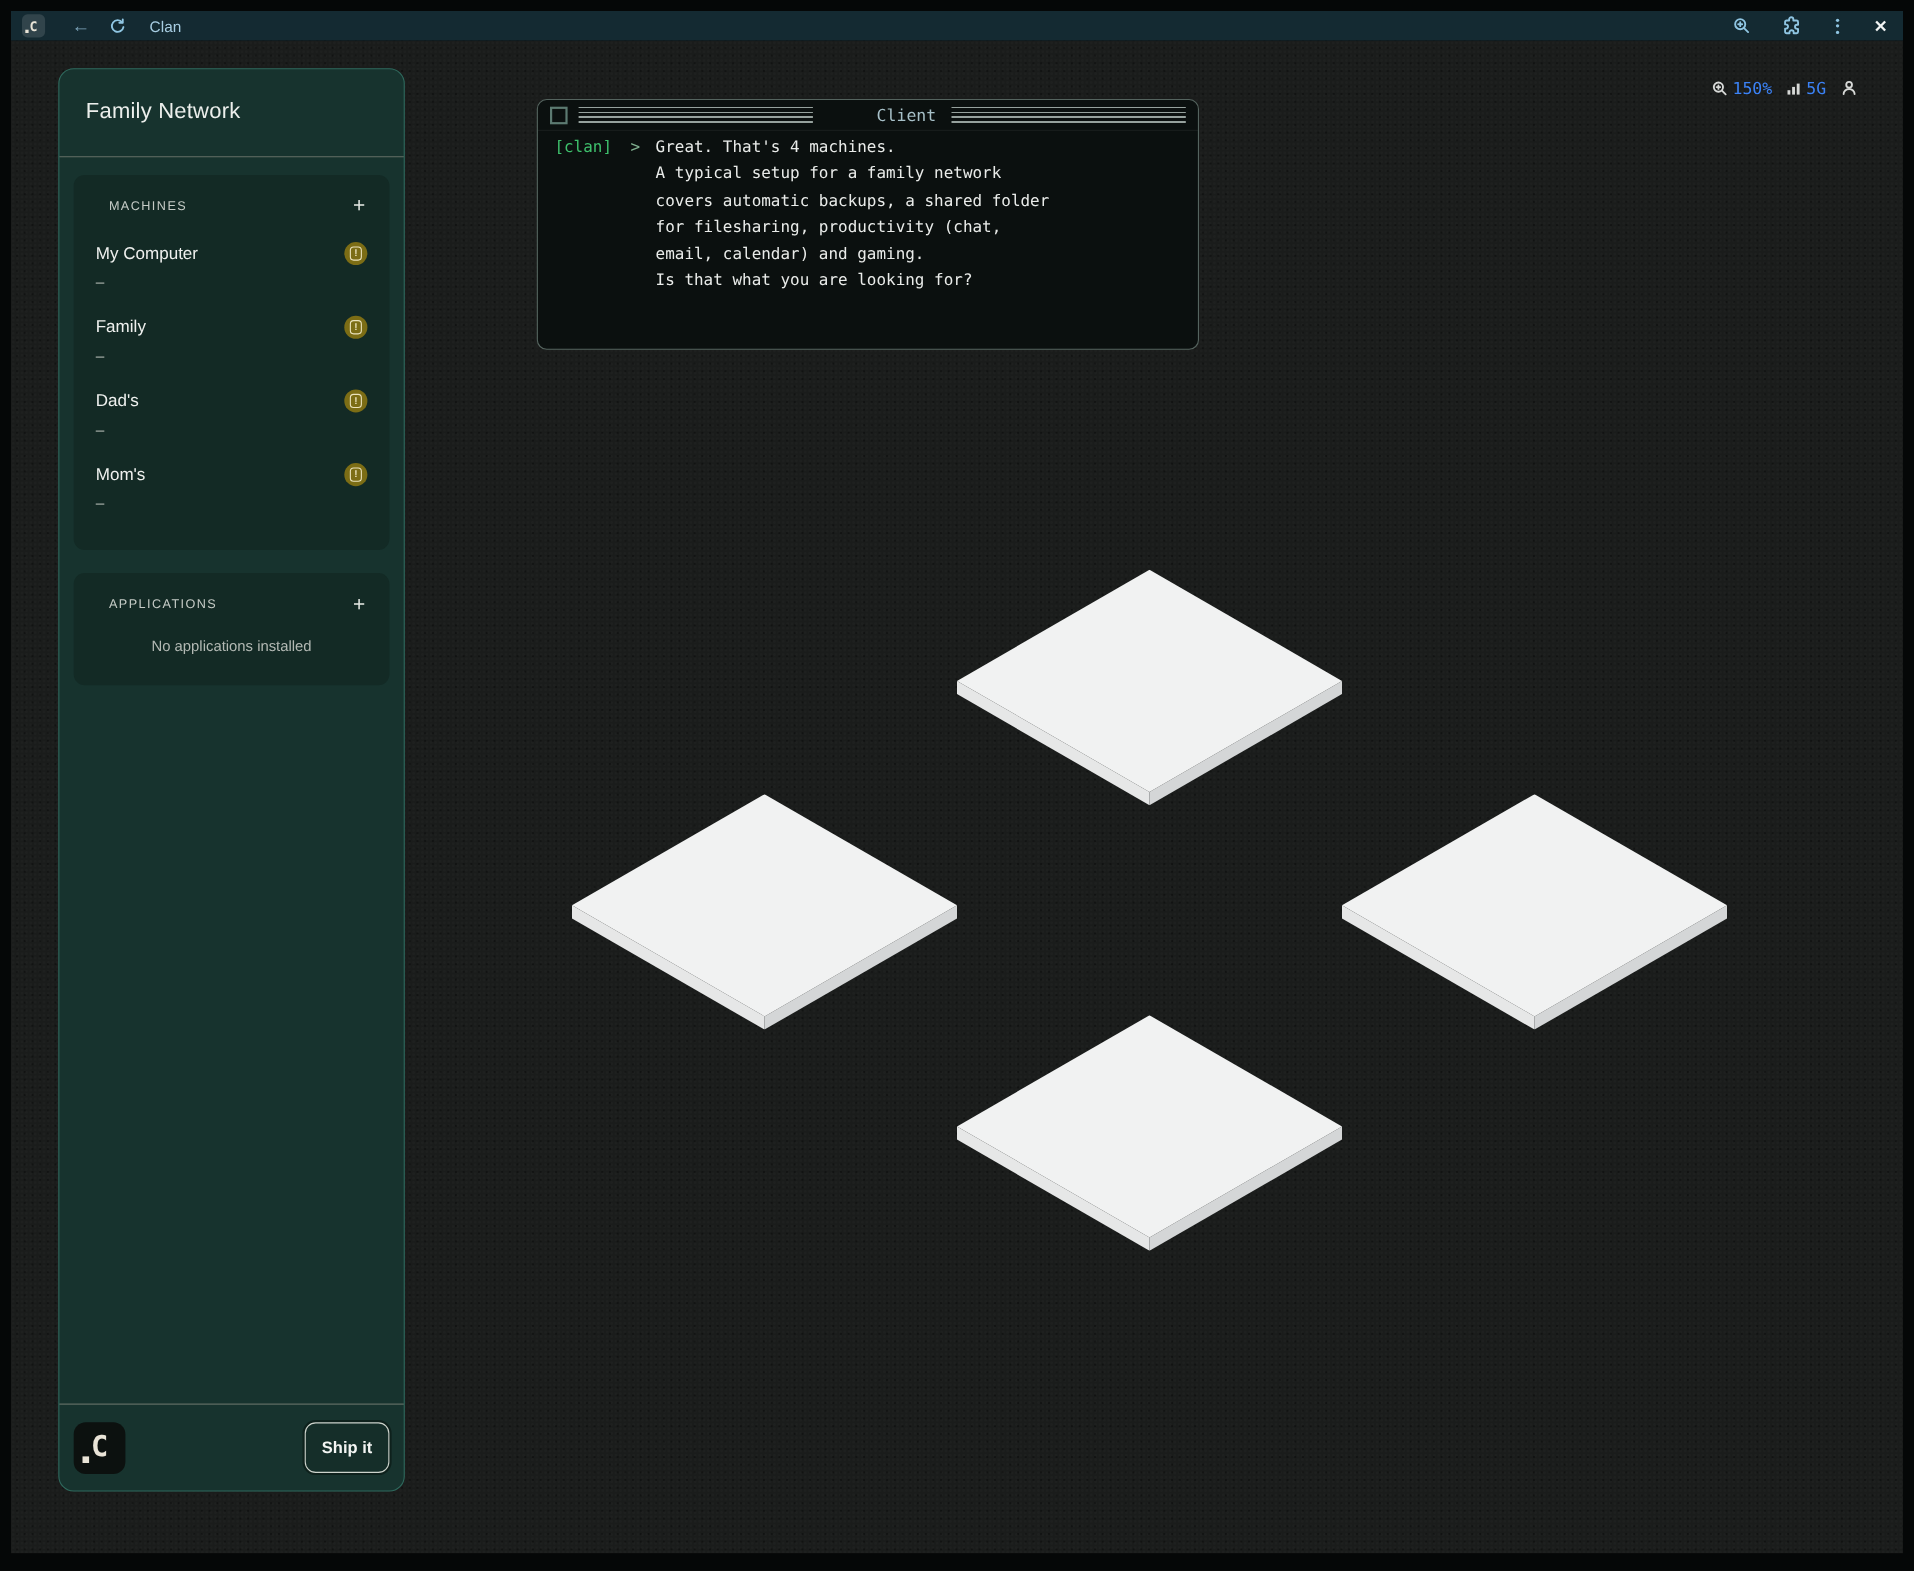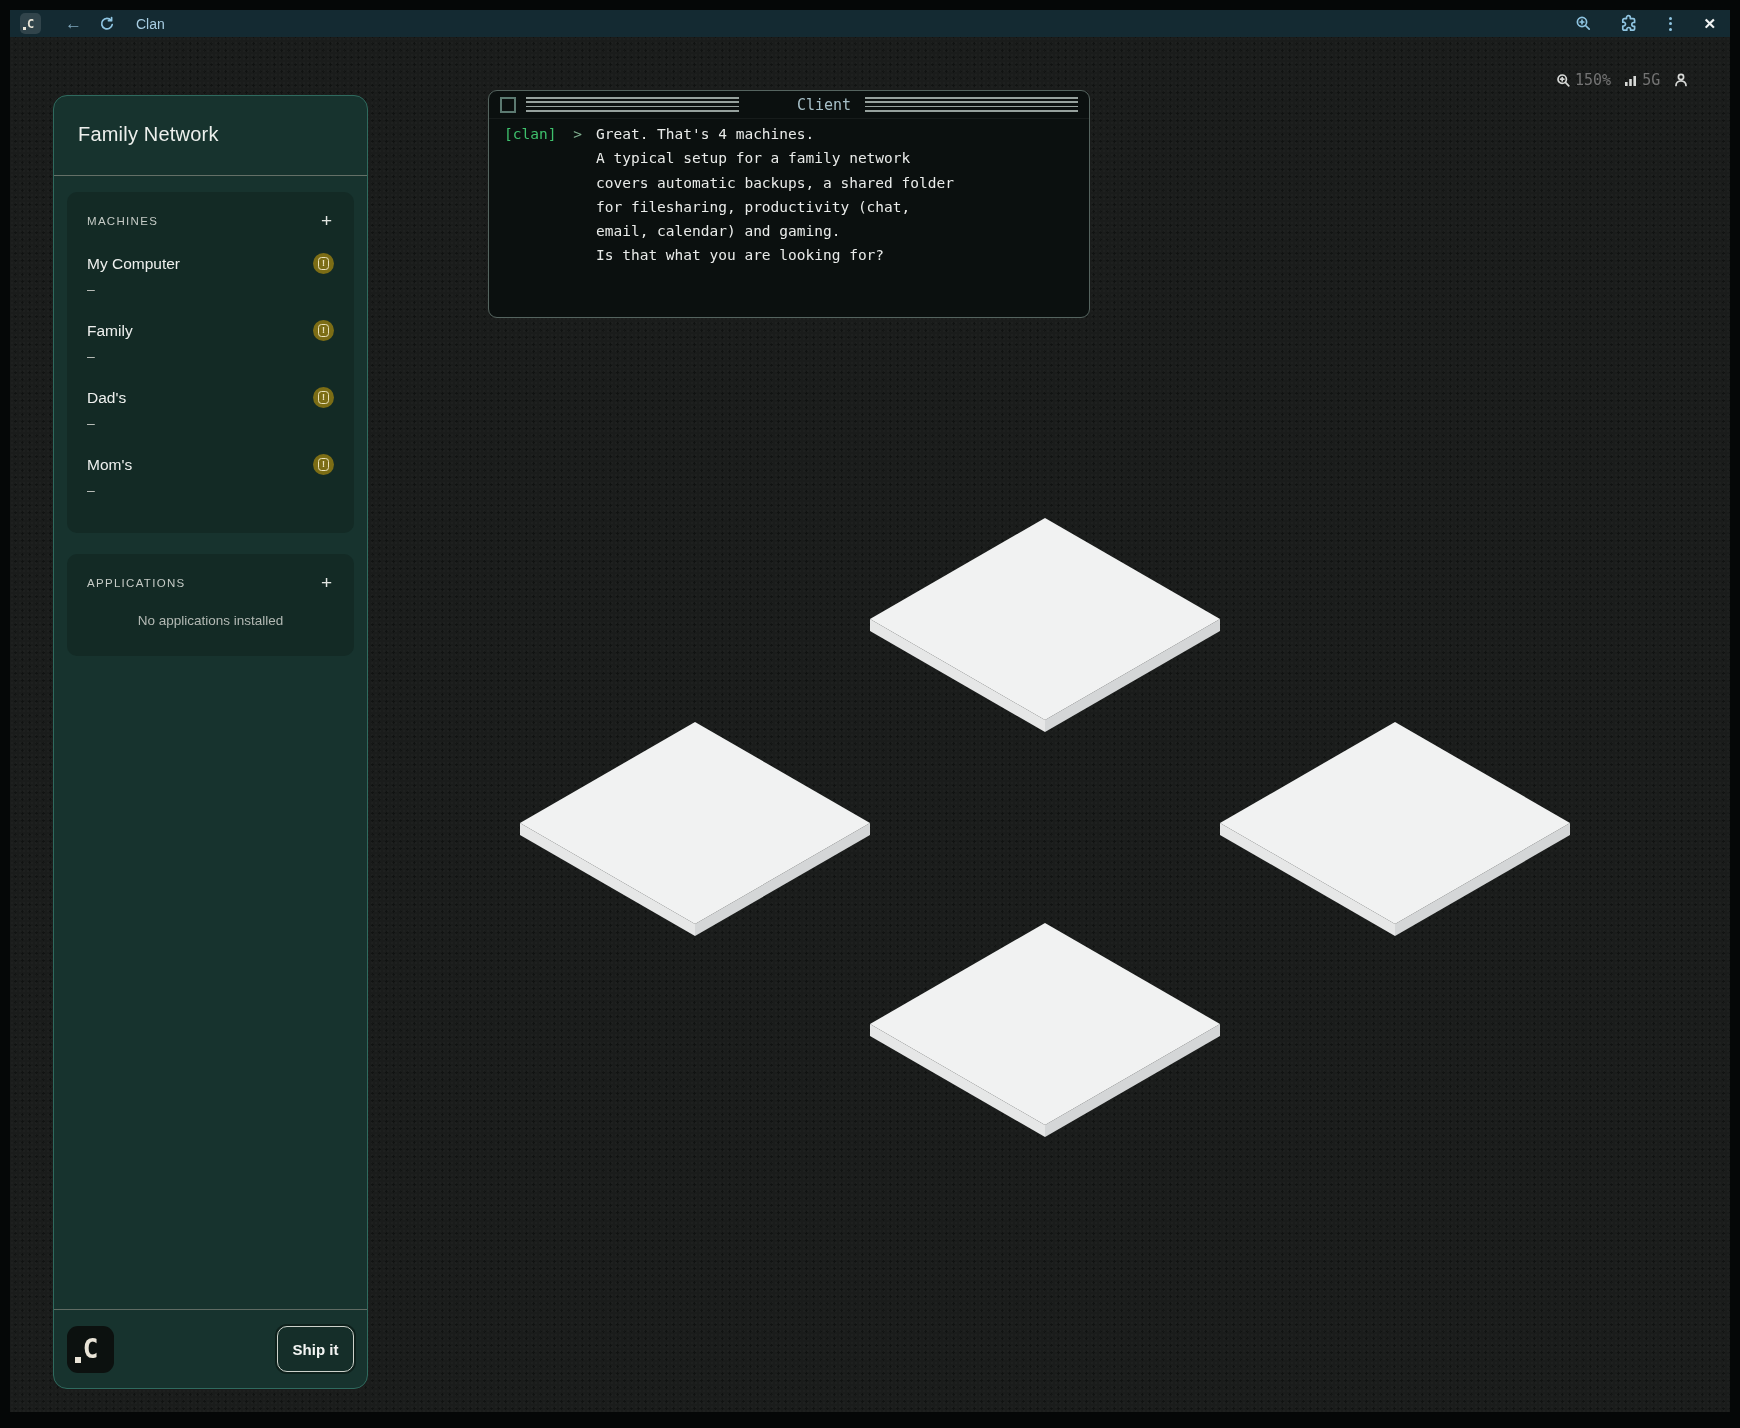--- a/index.html
+++ b/index.html
@@ -51,40 +51,40 @@
       radial-gradient(rgba(255,255,255,0.02) 1px, transparent 1.4px),
       radial-gradient(rgba(0,0,0,0.33) 1px, transparent 1.4px);
     background-size:4px 4px, 7px 7px;
     background-position:0 0, 2px 3px;
   }
 
   
   .status-cluster {
     position:absolute; top:69px; left:1556px; height:22px;
     display:flex; align-items:center; gap:13px;
-    font-family:"DejaVu Sans Mono", monospace; font-size:15px; color:#737373;
+    font-family:"DejaVu Sans Mono", monospace; font-size:15px; color:#3b82f6;
   }
   .status-item { display:flex; align-items:center; gap:4px; }
 
   
   .sidebar {
-    position:absolute; left:53px; top:95px; width:315px; height:1294px;
+    position:absolute; left:53px; top:62px; width:315px; height:1294px;
     background:#17332e;
     border:1px solid #2f6a5e; border-radius:14px;
   }
   .sidebar-header { padding:27px 24px 0 24px; }
   .sidebar-title { font-size:20px; font-weight:500; color:#ecefec; letter-spacing:0.2px; }
   .sidebar-divider { margin-top:29px; border-top:1px solid rgba(196,186,174,0.45); }
   .panel {
     margin:16px 13px 0 13px; background:#132a25; border-radius:10px;
     padding:19px 20px 6px 20px;
   }
   .panel.applications { margin-top:21px; padding-bottom:4px; }
   .panel-header { display:flex; align-items:center; justify-content:space-between; }
-  .panel-label { font-size:11.5px; letter-spacing:1.3px; color:#c5cbc6; }
+  .panel-label { font-size:11.5px; letter-spacing:1.3px; color:#c5cbc6;margin-left:12px; }
   .panel-add { font-size:19px; font-weight:300; color:#e2e6e2; line-height:1; cursor:pointer; padding:0 2px; }
   .machine-row { margin-top:23px; cursor:pointer; }
   .machine-row-top { display:flex; align-items:center; justify-content:space-between; }
   .machine-name { font-size:15.5px; color:#eef0ee; }
   .warn-badge {
     width:21px; height:21px; border-radius:50%; background:#7c6d15;
     display:flex; align-items:center; justify-content:center; cursor:pointer; flex:0 0 auto;
   }
   .warn-glyph {
     width:11px; height:13px; border:1.5px solid #eae2bc; border-radius:3.5px;

